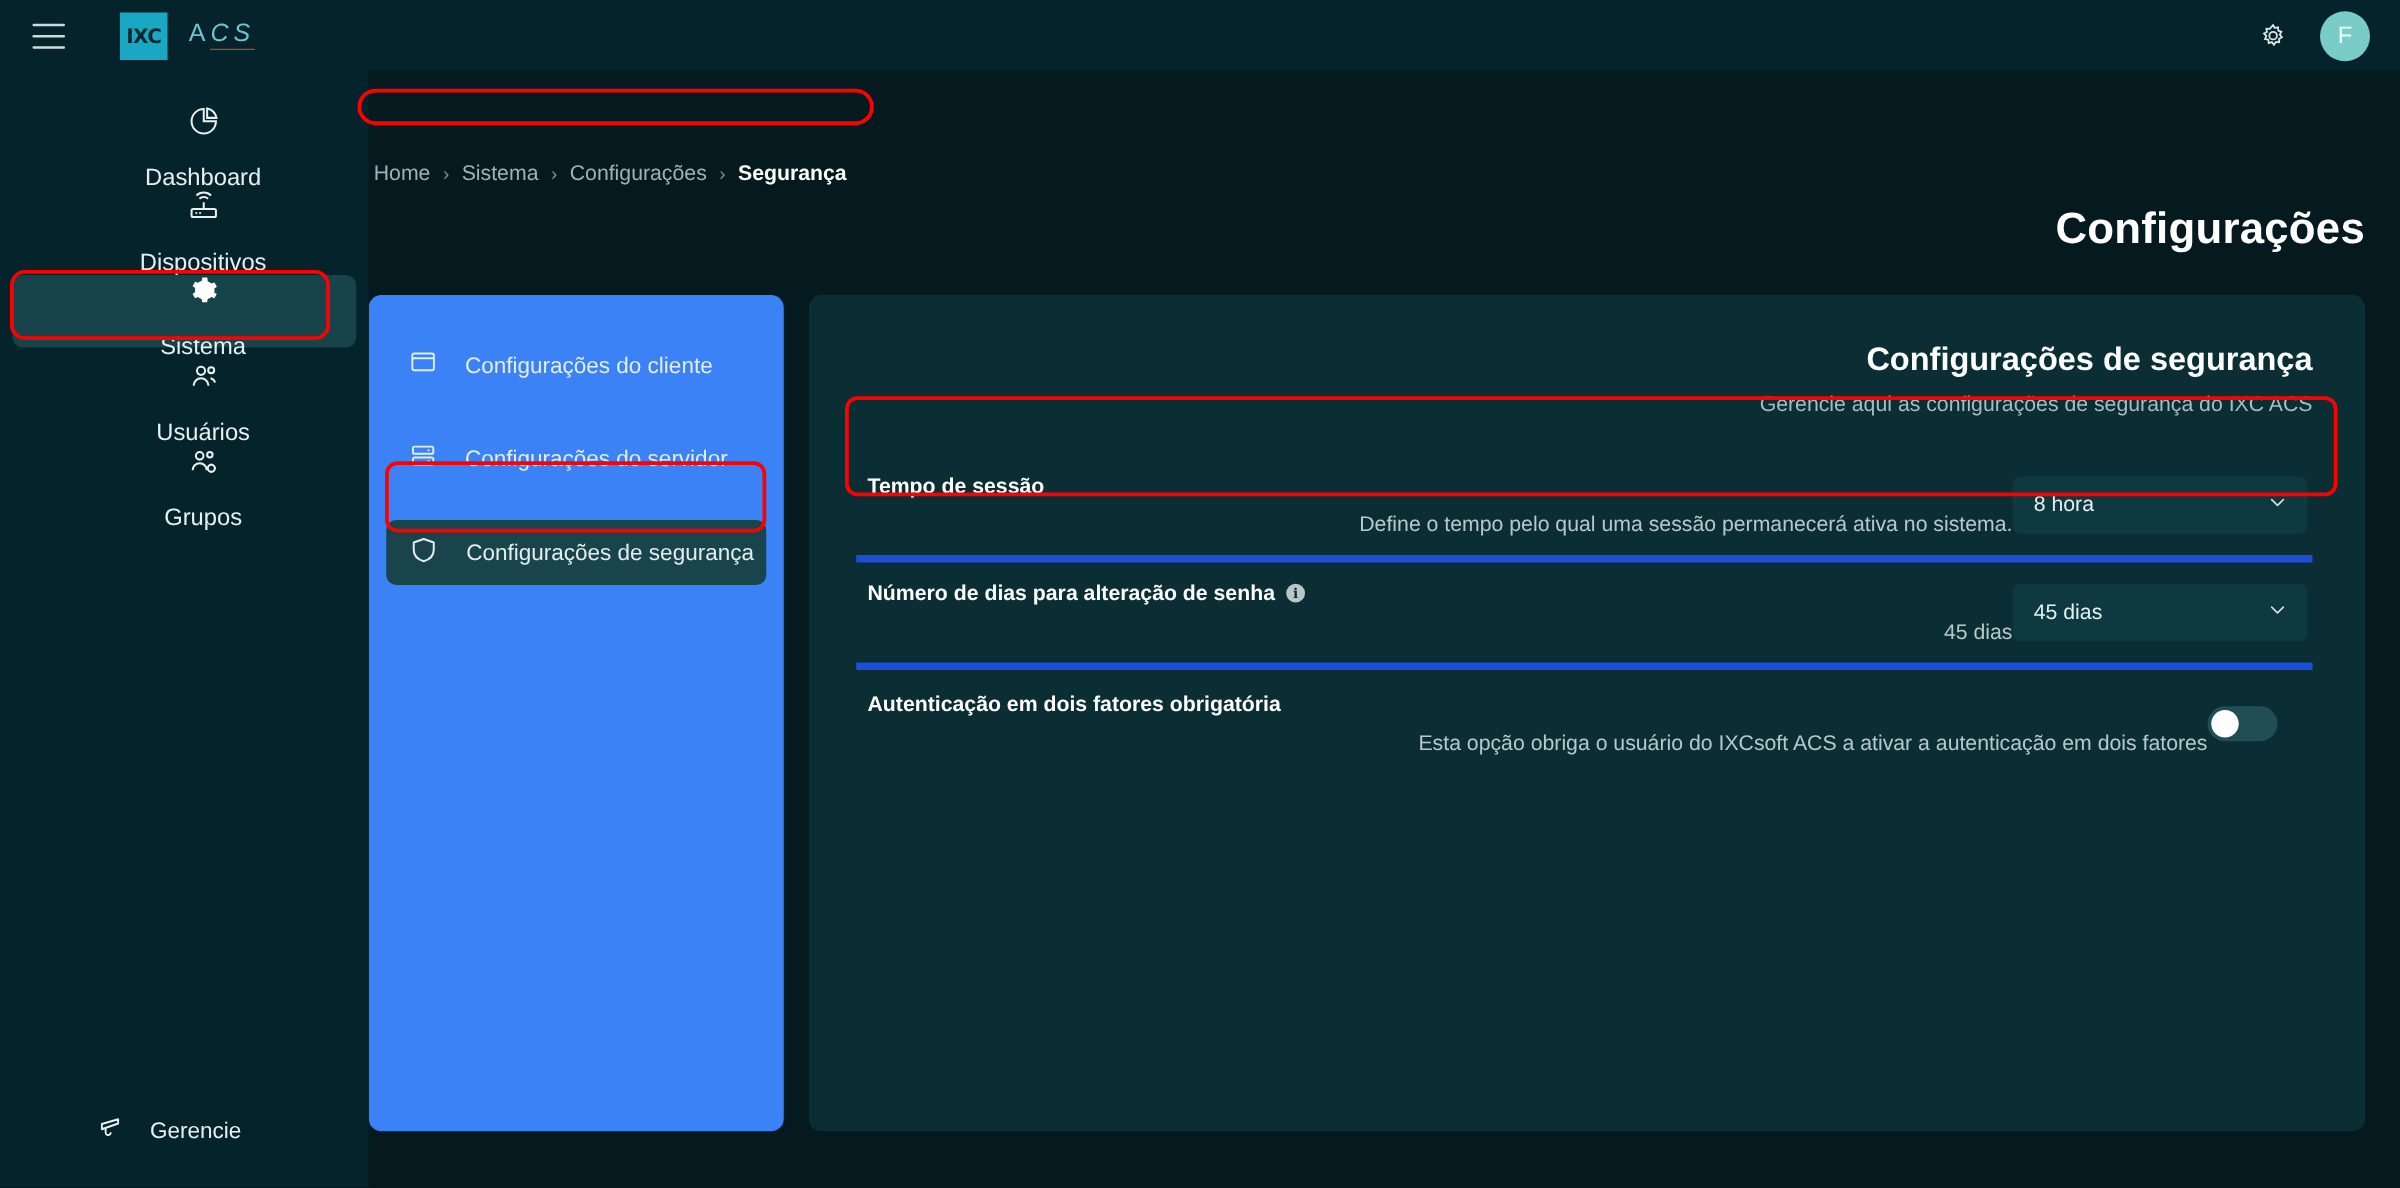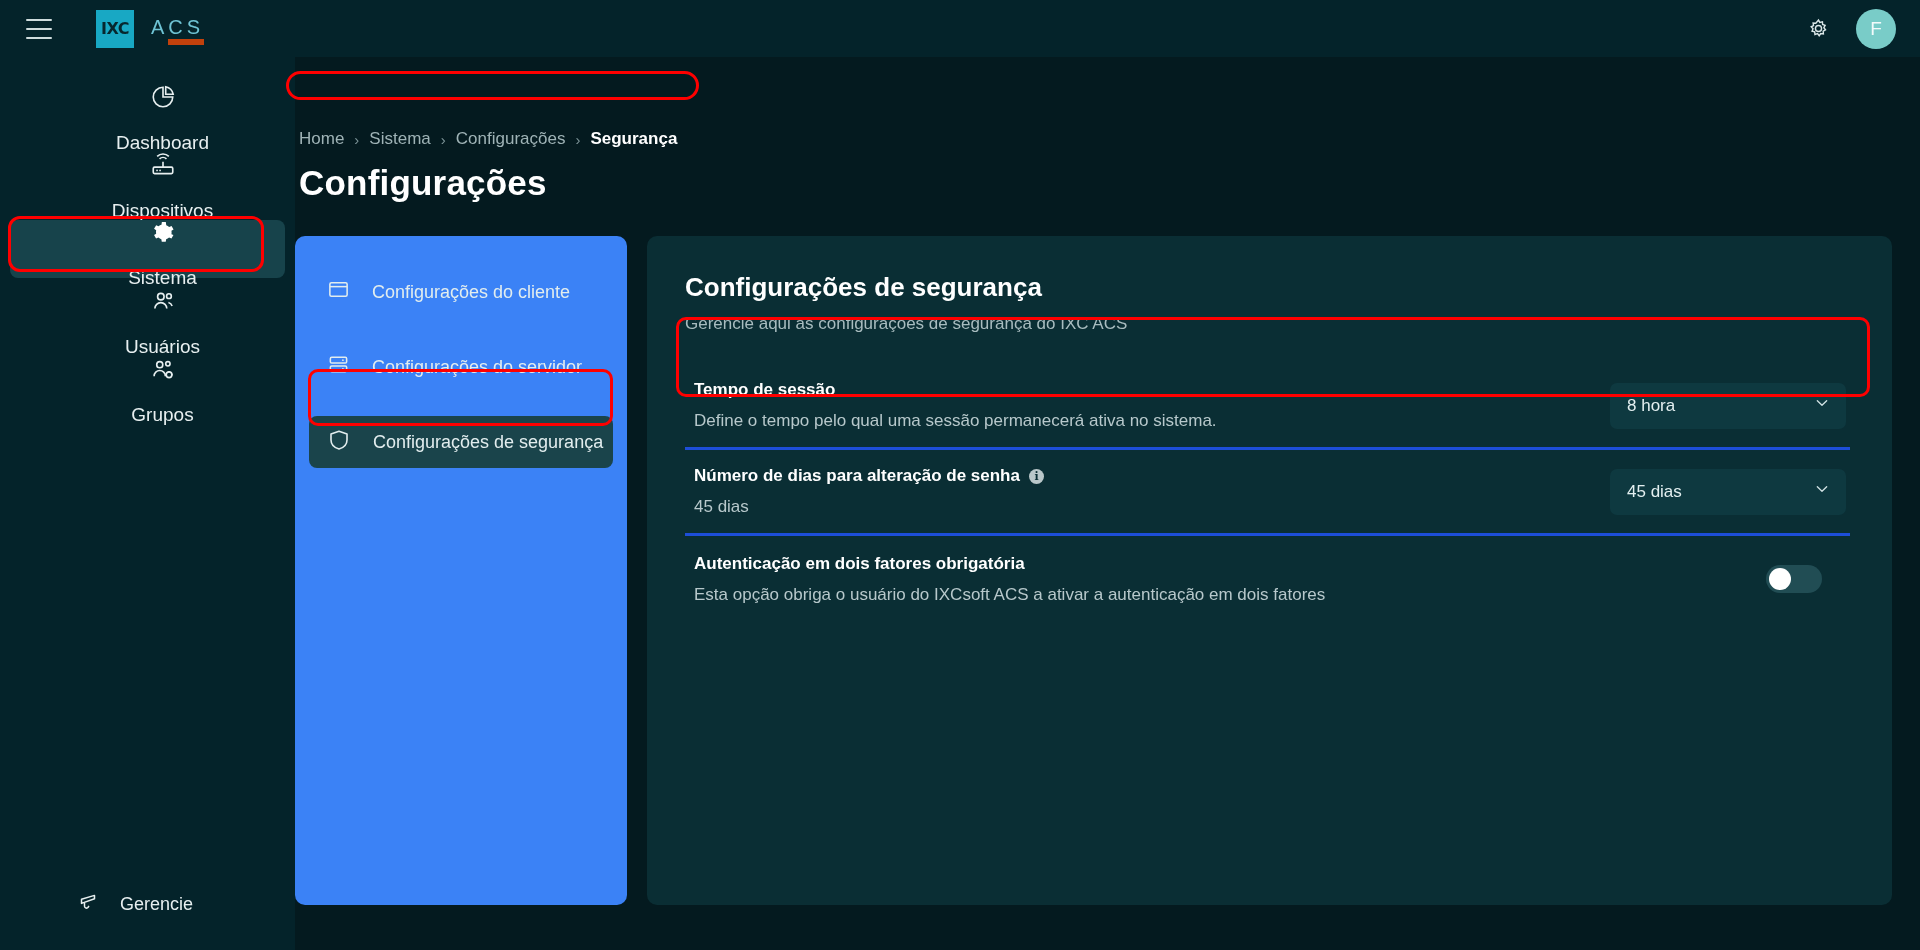--- a/index.html
+++ b/index.html
@@ -2,21 +2,21 @@
 <html><head>
 <meta charset="utf-8">
 <style>
   * { box-sizing: border-box; margin: 0; padding: 0; }
   html, body {
     width: 1920px; height: 950px;
     background: #041a1f;
     font-family: "Liberation Sans", sans-serif;
     overflow: hidden;
   }
-  .app { position: relative; width: 1920px; height: 950px; display: flex; flex-direction: column; }
+  .app { position: relative; width: 1920px; height: 950px; display: flex; flex-direction: column; text-align: right; }
 
   
   .topbar {
     height: 57px; min-height: 57px;
     background: #04232a;
     display: flex; align-items: center;
     padding: 0 24px 0 26px;
   }
   .hamburger { width: 26px; height: 20px; display: flex; flex-direction: column; justify-content: space-between; cursor: pointer; }
   .hamburger span { display: block; height: 2px; background: #cfdcdd; border-radius: 1px; }
@@ -24,21 +24,21 @@
   .logo-box {
     width: 38px; height: 38px; background: #18a8c4;
     display: flex; align-items: center; justify-content: center;
     color: #07272e; font-weight: bold; font-size: 16px; letter-spacing: -0.5px;
     font-family: "DejaVu Sans", sans-serif;
   }
   .brand-text {
     margin-left: 17px; color: #6fc3d4; font-size: 20px; letter-spacing: 4px;
     position: relative; padding-bottom: 2px;
   }
-  .brand-text .ul { border-bottom: 6px solid #c2410c; padding-bottom: 1px; }
+  .brand-text .ul { border-bottom: 1px solid #c2410c; padding-bottom: 1px; font-style: italic; }
   .topbar-right { margin-left: auto; display: flex; align-items: center; gap: 18px; }
   .icon-btn {
     width: 40px; height: 40px; border-radius: 50%;
     display: flex; align-items: center; justify-content: center;
     cursor: pointer;
   }
   .avatar {
     width: 40px; height: 40px; border-radius: 50%; background: #79ccc8;
     display: flex; align-items: center; justify-content: center;
     color: #f2fbfb; font-size: 19px; cursor: pointer;
@@ -93,21 +93,21 @@
   .content {
     flex: 1; min-width: 0; background: #0a2e34; border-radius: 10px;
     padding: 36px 42px 0 38px;
   }
   .content-title { color: #ffffff; font-size: 26px; font-weight: bold; }
   .content-sub { color: #a8bcbf; font-size: 17px; margin-top: 11px; }
 
   .settings { margin-top: 30px; }
   .setting-row {
     display: flex; align-items: center; min-height: 86px;
-    border-bottom: 3px solid #1d4ed8; padding: 8px 0;
+    border-bottom: 6px solid #1d4ed8; padding: 8px 0;
   }
   .setting-row:last-child { border-bottom: none; }
   .setting-texts { flex: 1; min-width: 0; padding-left: 9px; }
   .setting-label {
     color: #ffffff; font-size: 17px; font-weight: bold;
     display: flex; align-items: center; gap: 9px;
   }
   .setting-desc { color: #b7c8cb; font-size: 17px; margin-top: 11px; }
   .info-dot {
     width: 15px; height: 15px; border-radius: 50%; background: #b9c7c9;

